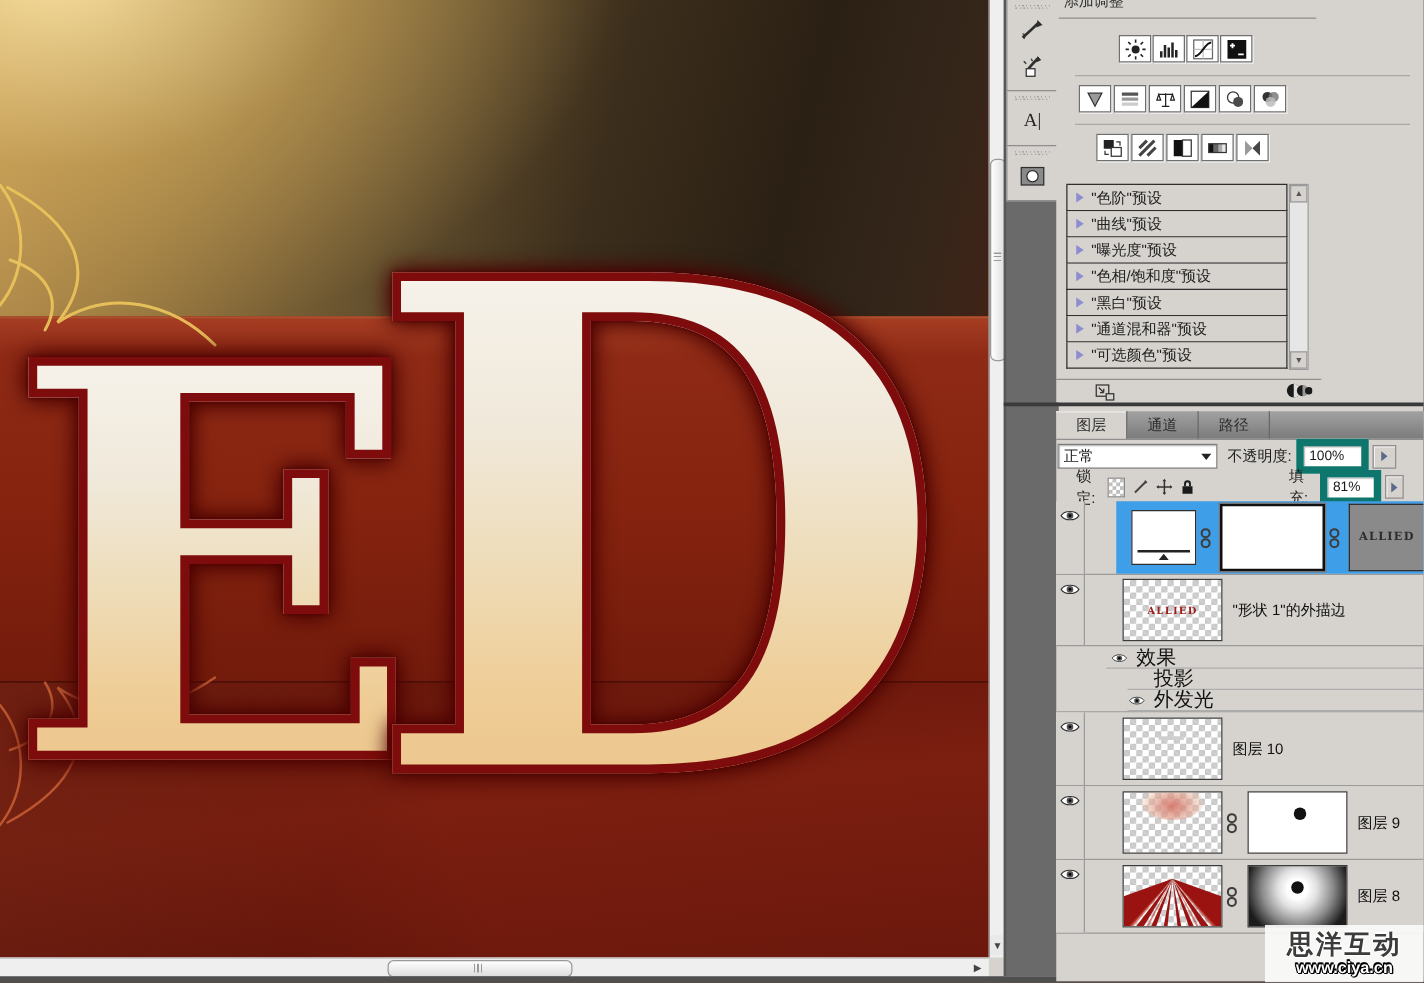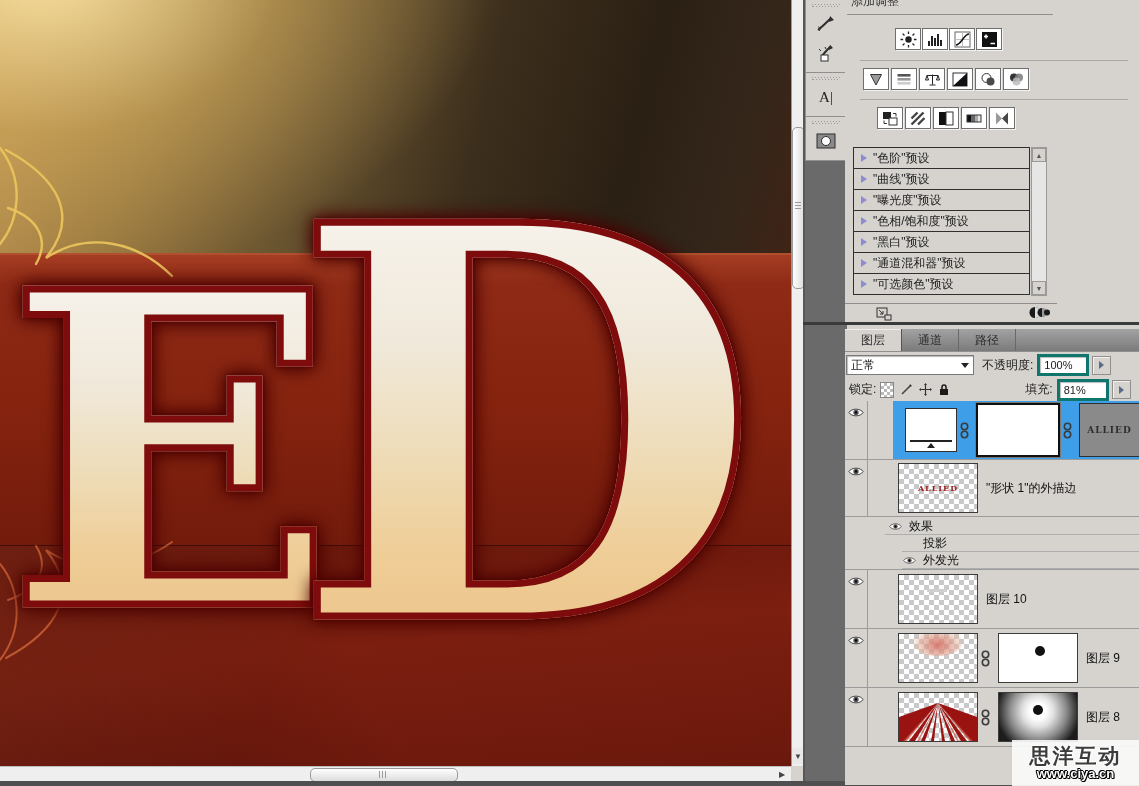--- a/index.html
+++ b/index.html
@@ -87,26 +87,26 @@
   .layers-panel{position:absolute;left:845px;top:329px;width:294px;height:456px;background:#d6d3ce;}
   .ltabs{height:22px;background:linear-gradient(180deg,#a2a2a2,#7b7b7b);display:flex;border-bottom:1px solid #8f8f8f;}
   .ltab{width:56px;height:22px;display:flex;align-items:center;justify-content:center;font-size:12px;color:#2e2e2e;
     border-right:1px solid #696969;cursor:pointer;}
   .ltab.active{background:#d6d3ce;border-right:1px solid #555;box-shadow:inset 0 1px 0 #eee;}
   .blend-row{height:26px;display:flex;align-items:center;padding:0 1px;}
   .dropdown{width:118px;height:18px;background:#fff;border:1px solid #7a7a7a;box-shadow:inset 1px 1px 1px #bbb;
     display:flex;align-items:center;justify-content:space-between;padding:0 4px;cursor:pointer;}
   .dd-caret{width:0;height:0;border-left:4px solid transparent;border-right:4px solid transparent;border-top:5px solid #222;}
   .fieldlabel{font-size:12px;color:#1d1d1d;margin-left:8px;}
-  .valuebox{width:42px;height:16px;background:#fff;border:3px solid #0f766e;box-shadow:inset 1px 1px 1px #bbb;
+  .valuebox{width:42px;height:16px;background:#fff;border:6px solid #0f766e;box-shadow:inset 1px 1px 1px #bbb;
     font-size:11px;display:flex;align-items:center;padding-left:4px;margin-left:4px;cursor:text;}
   .spin-btn{width:17px;height:17px;margin-left:3px;background:#d6d3ce;border:1px solid #8f8f8f;
     box-shadow:inset 1px 1px 0 #f2f2f2;display:flex;align-items:center;justify-content:center;cursor:pointer;}
   .spin-caret{width:0;height:0;border-top:4px solid transparent;border-bottom:4px solid transparent;border-left:5px solid #5a6a8a;}
-  .lock-row{height:23px;display:flex;align-items:center;padding:0 4px;}
+  .lock-row{height:23px;display:flex;align-items:center;padding:0 16px;}
   .lockicons{display:flex;gap:5px;margin-left:4px;}
   .lockicons span{display:inline-flex;width:14px;height:14px;align-items:center;justify-content:center;cursor:pointer;}
   .checker-mini{width:11px;height:11px;border:1px solid #888;
     background-image:linear-gradient(45deg,#bbb 25%,transparent 25%,transparent 75%,#bbb 75%),
                      linear-gradient(45deg,#bbb 25%,transparent 25%,transparent 75%,#bbb 75%);
     background-size:6px 6px;background-position:0 0,3px 3px;background-color:#fff;}
 
   .llist{}
   .lrow{display:flex;border-bottom:1px solid #9b9b9b;background:#d6d3ce;cursor:pointer;gap:25px;}
   .eyecell{width:22px;border-right:1px solid #9b9b9b;display:flex;align-items:flex-start;justify-content:center;
@@ -126,21 +126,21 @@
   .linkicon{margin:0 3px;flex:none;}
   .maskthumb{width:80px;height:50px;background:#fff;border:2px solid #101010;box-shadow:0 0 0 1px #777;margin-left:4px;
     position:relative;flex:none;}
   .vectorthumb{flex:1;height:52px;background:#8a8a8a;border:1px solid #2f2f2f;border-right:none;margin-left:4px;
     display:flex;align-items:center;justify-content:center;overflow:hidden;}
   .allied{font-family:"DejaVu Serif","Liberation Serif",serif;font-weight:700;font-size:9px;letter-spacing:1px;color:#2d2d2d;}
   .allied.red{color:#9c1f1f;font-size:8px;}
   .fxwrap{border-bottom:1px solid #9b9b9b;}
   .fxrow{display:flex;align-items:center;height:17px;position:relative;}
   .fxrow .hairline{position:absolute;left:57px;right:0;bottom:0;height:1px;background:#aeaeae;}
-  .fxlabel{font-size:12px;color:#111;margin-left:6px;}
+  .fxlabel{font-size:16px;color:#111;margin-left:6px;}
   .fx-eye{margin-left:40px;display:flex;width:16px;justify-content:center;}
   .fx-noeye{width:16px;margin-left:40px;}
   .dot{position:absolute;width:10px;height:10px;border-radius:50%;background:#111;}
 
   
   .watermark{position:absolute;left:1012px;top:740px;width:127px;height:46px;background:rgba(250,250,250,.92);
     display:flex;flex-direction:column;align-items:center;justify-content:center;line-height:1.05;}
   .wm1{font-size:21px;font-weight:700;color:#3c3c3c;letter-spacing:2px;
     text-shadow:1px 0 #fff,-1px 0 #fff,0 1px #fff,0 -1px #fff;}
   .wm2{font-size:13px;font-weight:700;color:#fff;

